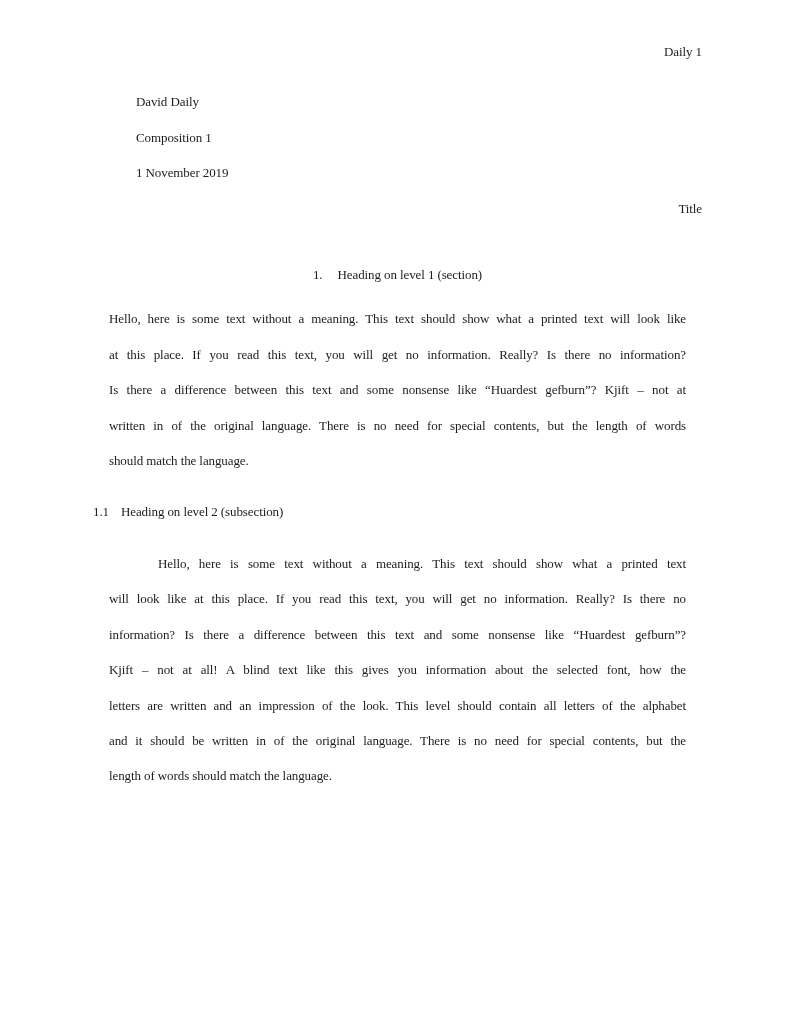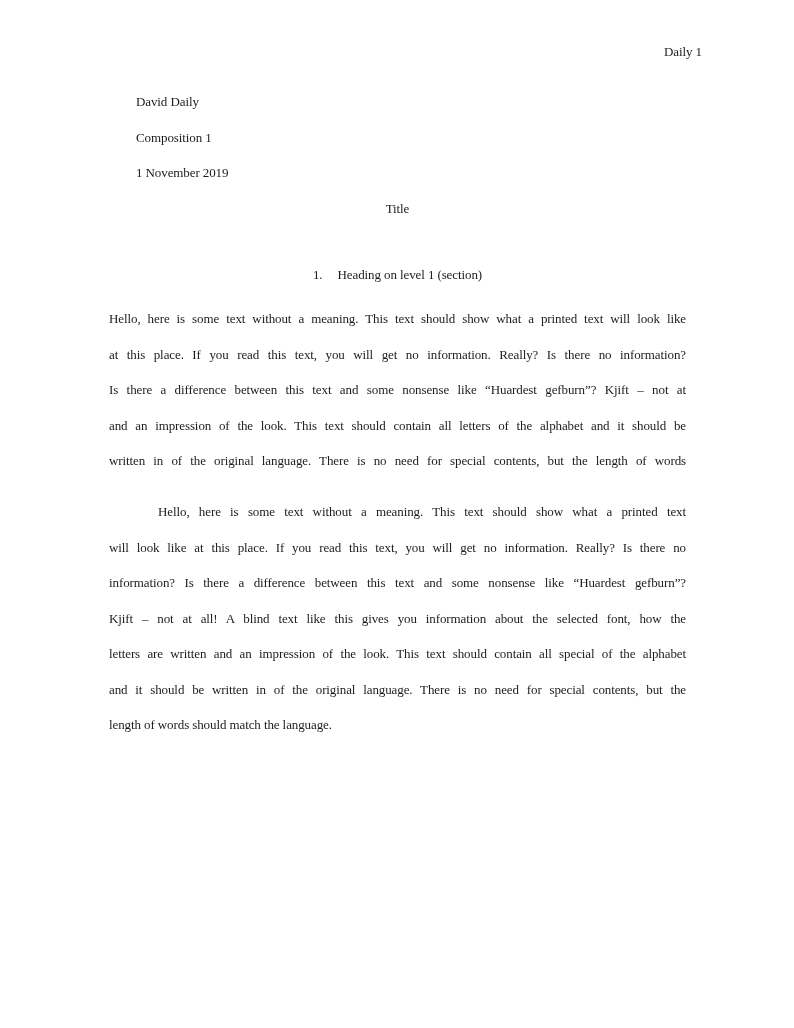--- a/index.html
+++ b/index.html
@@ -21,21 +21,21 @@
     width: 609px;
   }
   .line { line-height: 35.4px; }
   .running-header {
     margin-top: 34px;
     text-align: right;
     line-height: 35.4px;
   }
   .author-block { margin-top: 15px; margin-left: 43px; }
   .doc-title {
-    text-align: center;
+    text-align: right;
     line-height: 35.4px;
   }
   .section-heading {
     margin-top: 31px;
     text-align: center;
     line-height: 35.4px;
   }
   .subsection-heading {
     text-align: left;
     line-height: 35.4px;
@@ -75,29 +75,32 @@
     <div class="doc-title">Title</div>
 
     <div class="section-heading">
       <span>1.</span><span class="num-gap-wide"></span><span>Heading on level 1 (section)</span>
     </div>
 
     <div class="para para-first">
       <div class="jline">Hello, here is some text without a meaning. This text should show what a printed text will look like</div>
       <div class="jline">at this place. If you read this text, you will get no information. Really? Is there no information?</div>
       <div class="jline">Is there a difference between this text and some nonsense like “Huardest gefburn”? Kjift – not at</div>
-      <div class="jline">and an impression of the look. This text should contain all letters of the alphabet and it should be</div>
       <div class="jline">written in of the original language. There is no need for special contents, but the length of words</div>
+      <div class="lline">should match the language.</div>
     </div>
 
+    <div class="subsection-heading">
+      <span>1.1</span><span class="num-gap"></span><span>Heading on level 2 (subsection)</span>
+    </div>
 
     <div class="para">
       <div class="jline indent">Hello, here is some text without a meaning. This text should show what a printed text</div>
       <div class="jline">will look like at this place. If you read this text, you will get no information. Really? Is there no</div>
       <div class="jline">information? Is there a difference between this text and some nonsense like “Huardest gefburn”?</div>
       <div class="jline">Kjift – not at all! A blind text like this gives you information about the selected font, how the</div>
-      <div class="jline">letters are written and an impression of the look. This text should contain all special of the alphabet</div>
+      <div class="jline">letters are written and an impression of the look. This level should contain all letters of the alphabet</div>
       <div class="jline">and it should be written in of the original language. There is no need for special contents, but the</div>
       <div class="lline">length of words should match the language.</div>
     </div>
 
   </div>
 </div>
 
 </body></html>

